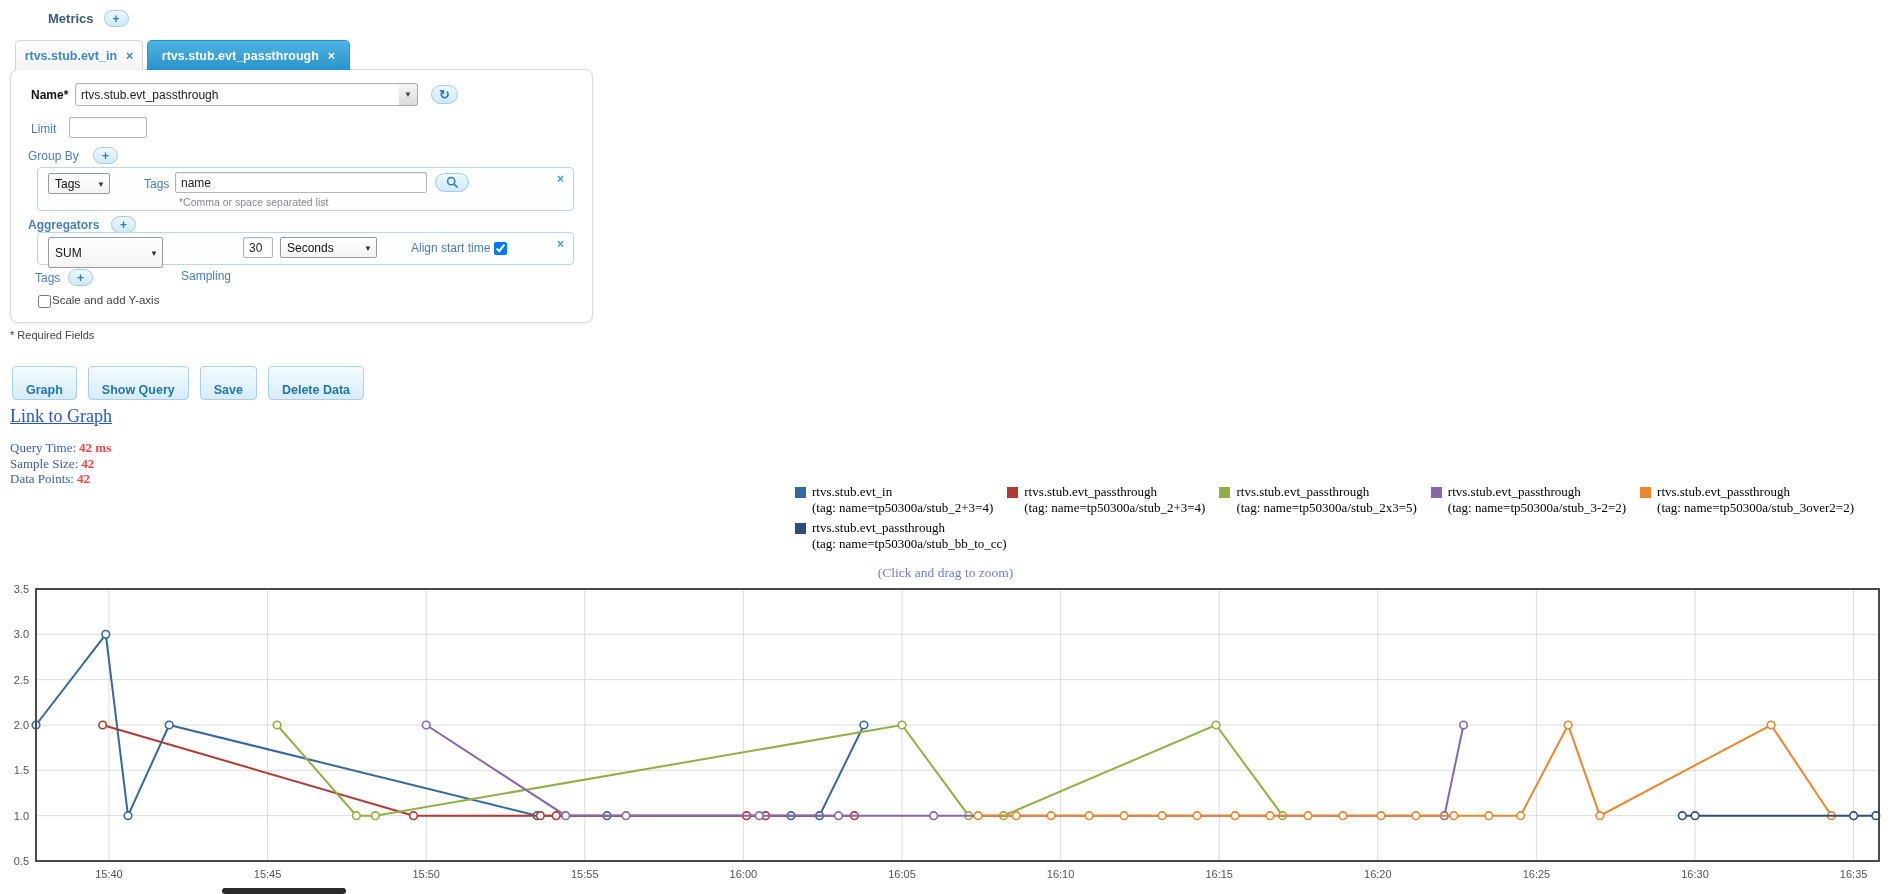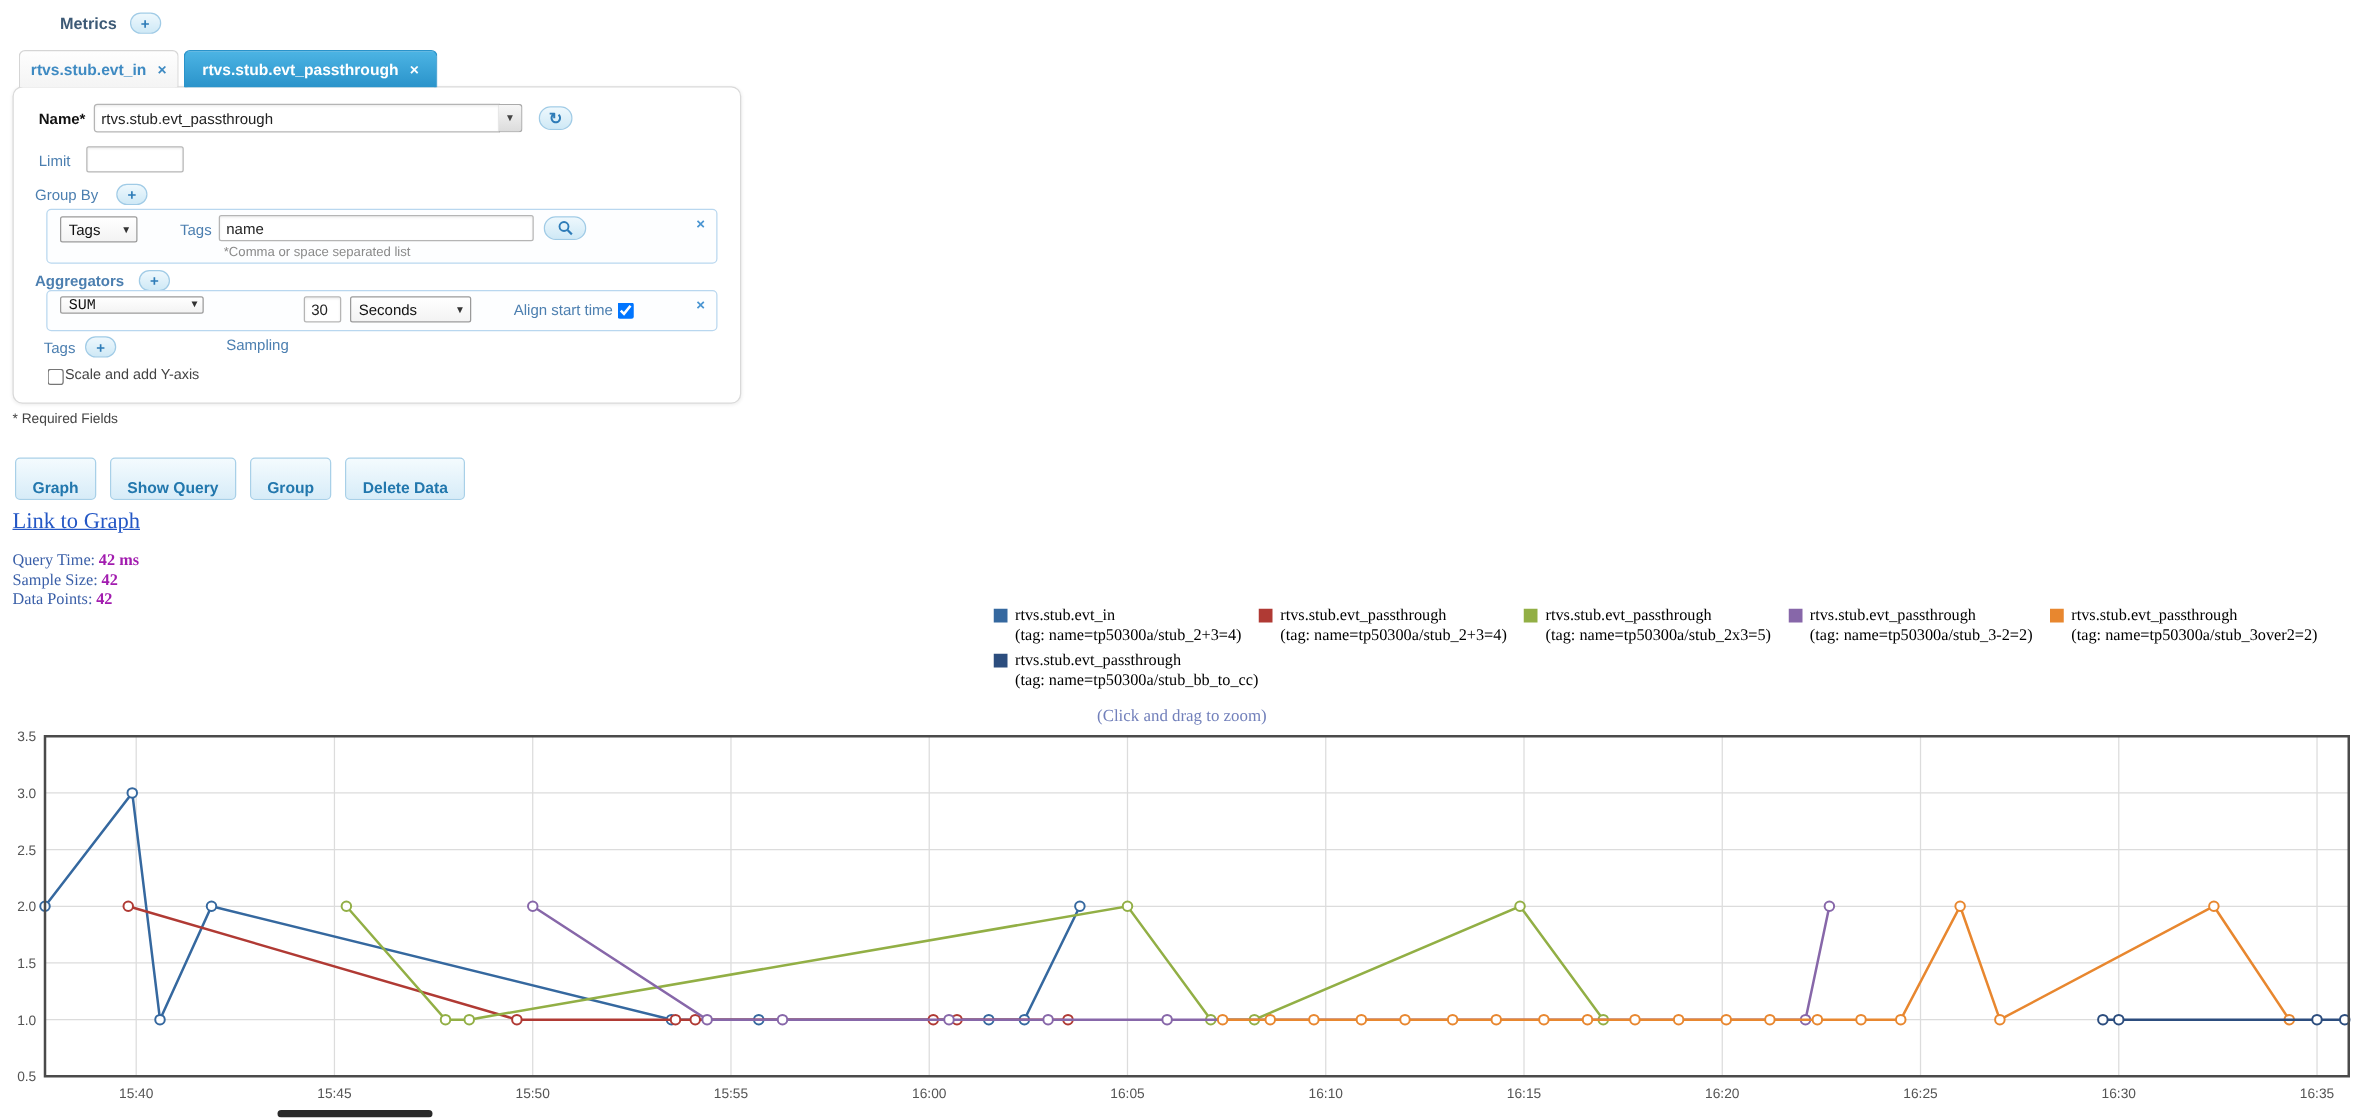--- a/index.html
+++ b/index.html
@@ -55,21 +55,21 @@
   #gb-type-select{left:10px;top:5px;width:62px;height:21px;}
   #gb-tags-label{left:106px;top:9px;}
   #gb-tags-input{left:137px;top:4px;width:252px;height:21px;}
   #gb-search-btn{left:397px;top:5px;height:19px;width:34px;box-sizing:border-box;}
   #gb-close{left:519px;top:4px;}
   #gb-help{left:141px;top:28px;font:10.5px "Liberation Sans",sans-serif;color:#8a8a8a;}
 
   #agg-label{left:17px;top:148px;font-weight:bold;}
   #agg-add{left:100px;top:146px;}
   #agg-panel{left:26px;top:162px;width:535px;height:31px;}
-  #agg-fn-select{left:10px;top:4px;width:115px;height:14px;font-family:Liberation Mono, monospace;}
+  #agg-fn-select{left:10px;top:4px;width:115px;height:31px;}
   #agg-sampling-label{left:143px;top:8px;margin-top:28px;}
   #agg-sampling-input{left:205px;top:4px;width:30px;height:21px;}
   #agg-unit-select{left:242px;top:4px;width:97px;height:21px;}
   #agg-align-label{left:358px;top:8px;margin-left:15px;}
   #agg-align-check{left:452px;top:6px;}
   #agg-close{left:519px;top:4px;}
 
   #tags-label{left:24px;top:201px;}
   #tags-add{left:57px;top:199px;}
   #scale-check{left:23px;top:222px;}
@@ -81,21 +81,21 @@
   #actions-row{position:absolute;left:12px;top:366px;display:flex;gap:11px;}
   .btn{height:24px;padding:16px 13px;border:1px solid #a8d0e8;border-radius:4px;
        background:linear-gradient(#f4fbfe,#d7ecf8);color:#2277ad;
        font:bold 12.5px "Liberation Sans",sans-serif;cursor:pointer;}
 
   #link-to-graph{position:absolute;left:10px;top:406px;font-size:18px;
                  color:#2457c5;text-decoration:underline;cursor:pointer;}
 
   #stats{position:absolute;left:10px;top:440px;font-size:13px;line-height:15.5px;}
   .stat-label{color:#3a5fa8;}
-  .stat-value{color:#a21caf;font-weight:bold;margin-left:3px;}
+  .stat-value{color:#ef4444;font-weight:bold;margin-left:3px;}
 
   
   #legend{position:absolute;left:795px;top:484px;}
   .legend-row{display:flex;gap:14px;align-items:flex-start;margin-bottom:4px;}
   .legend-item{display:flex;align-items:flex-start;font-size:13px;line-height:16px;color:#000;}
   .swatch{display:inline-block;width:11px;height:11px;margin:3px 6px 0 0;flex:0 0 auto;}
 
   #zoom-hint{position:absolute;left:0;top:565px;width:100%;text-align:center;
              font-size:13.5px;color:#7280bb;}
 
@@ -190,21 +190,21 @@
 
     <input class="abs" type="checkbox" id="scale-check" style="">
     <span class="abs" id="scale-label">Scale and add Y-axis</span>
   </div>
 
   <div id="required-note">* Required Fields</div>
 
   <div id="actions-row">
     <button class="btn">Graph</button>
     <button class="btn">Show Query</button>
-    <button class="btn">Group</button>
+    <button class="btn">Save</button>
     <button class="btn">Delete Data</button>
   </div>
 
   <a id="link-to-graph">Link to Graph</a>
 
   <div id="stats">
     <div class="stat-line">
       <span class="stat-label">Query Time:</span><span class="stat-value">42 ms</span>
     </div>
     <div class="stat-line">

